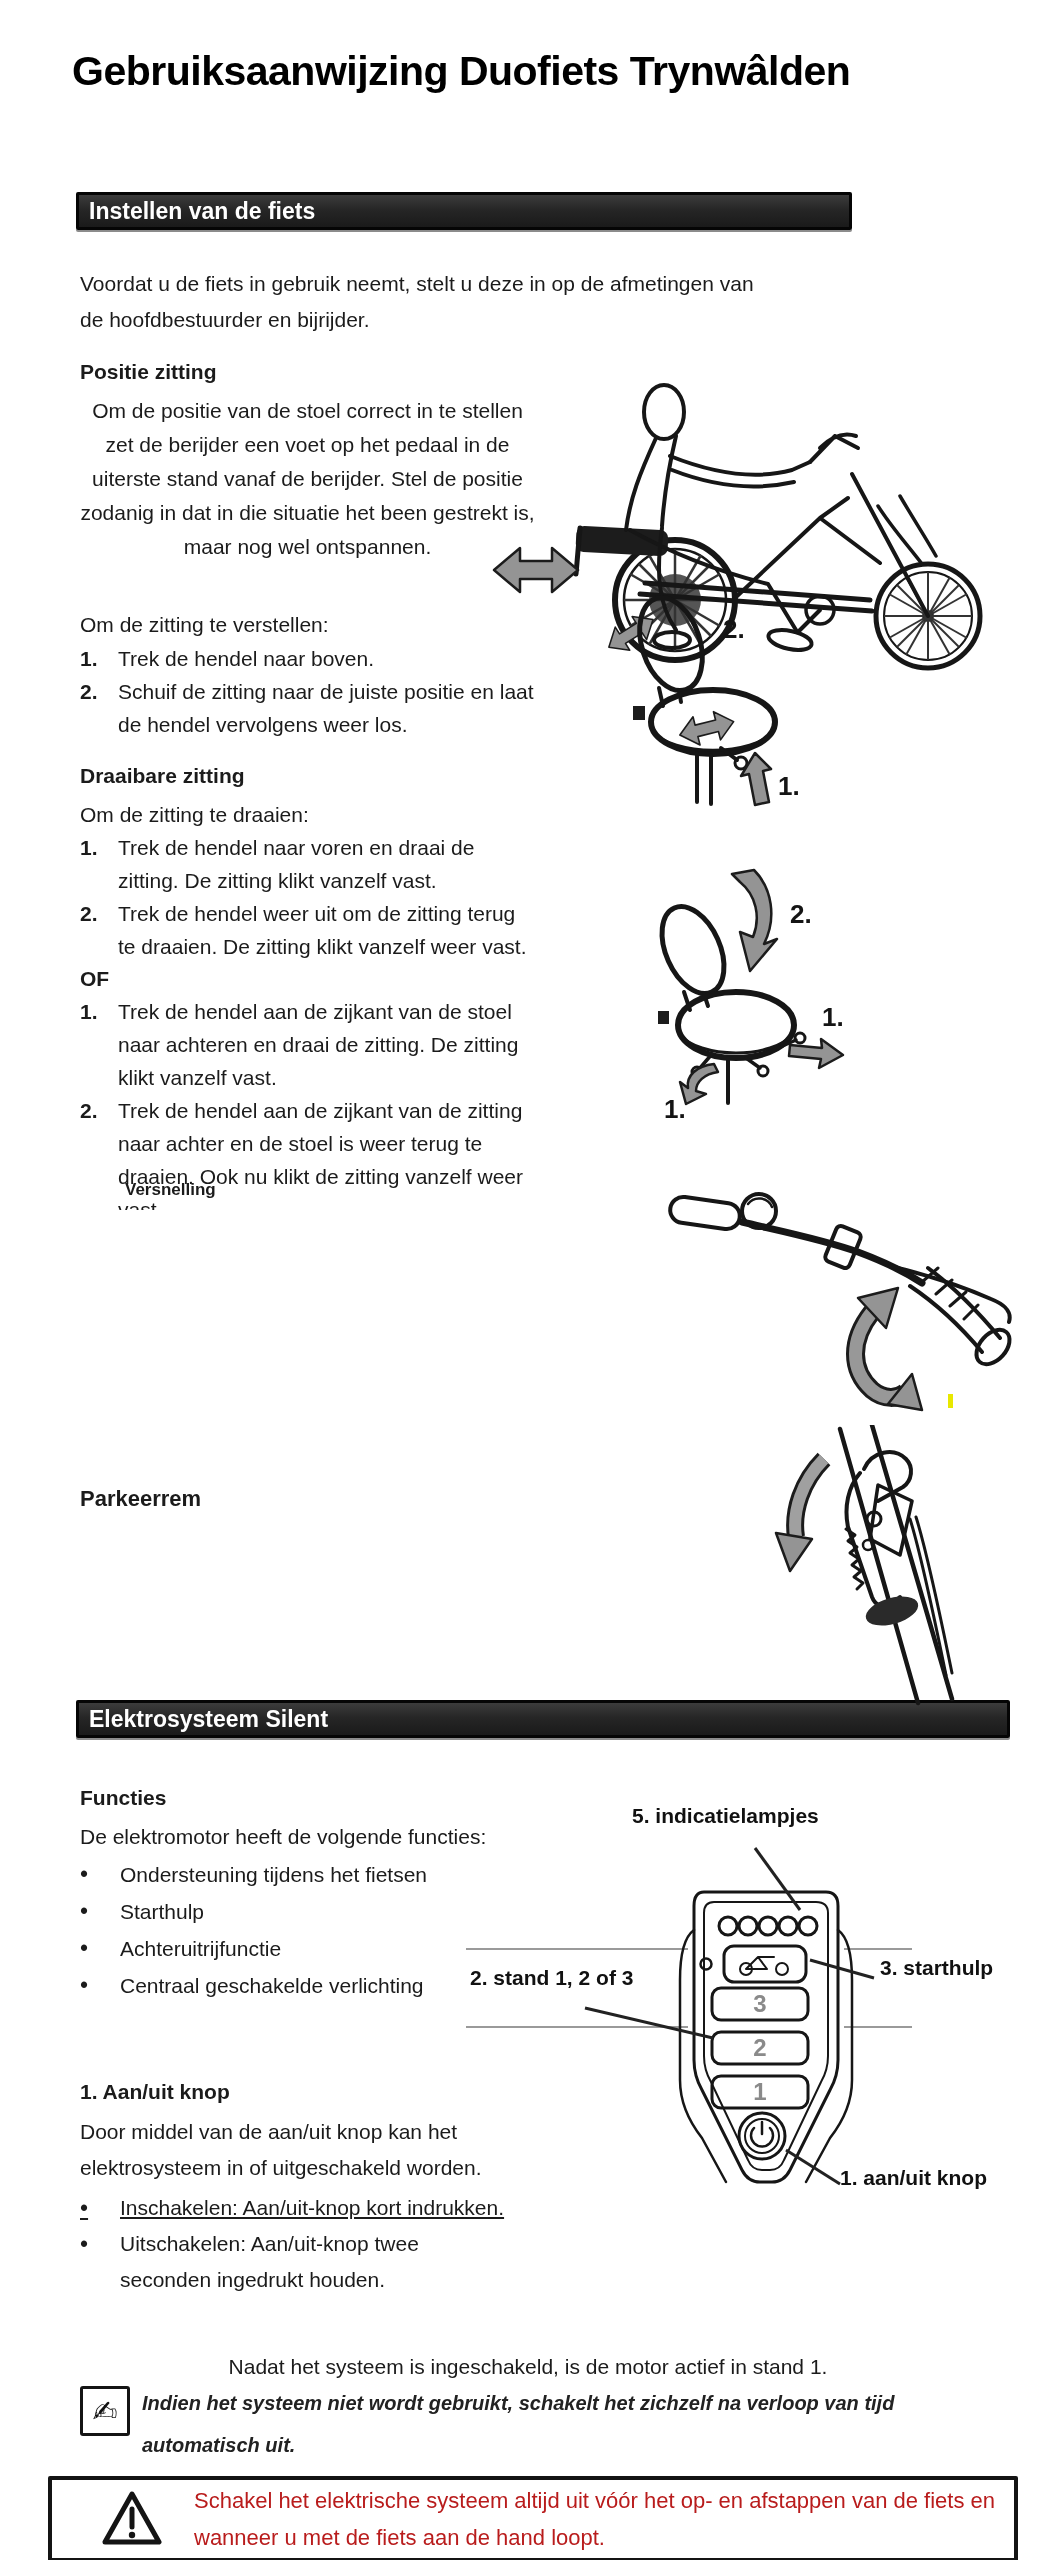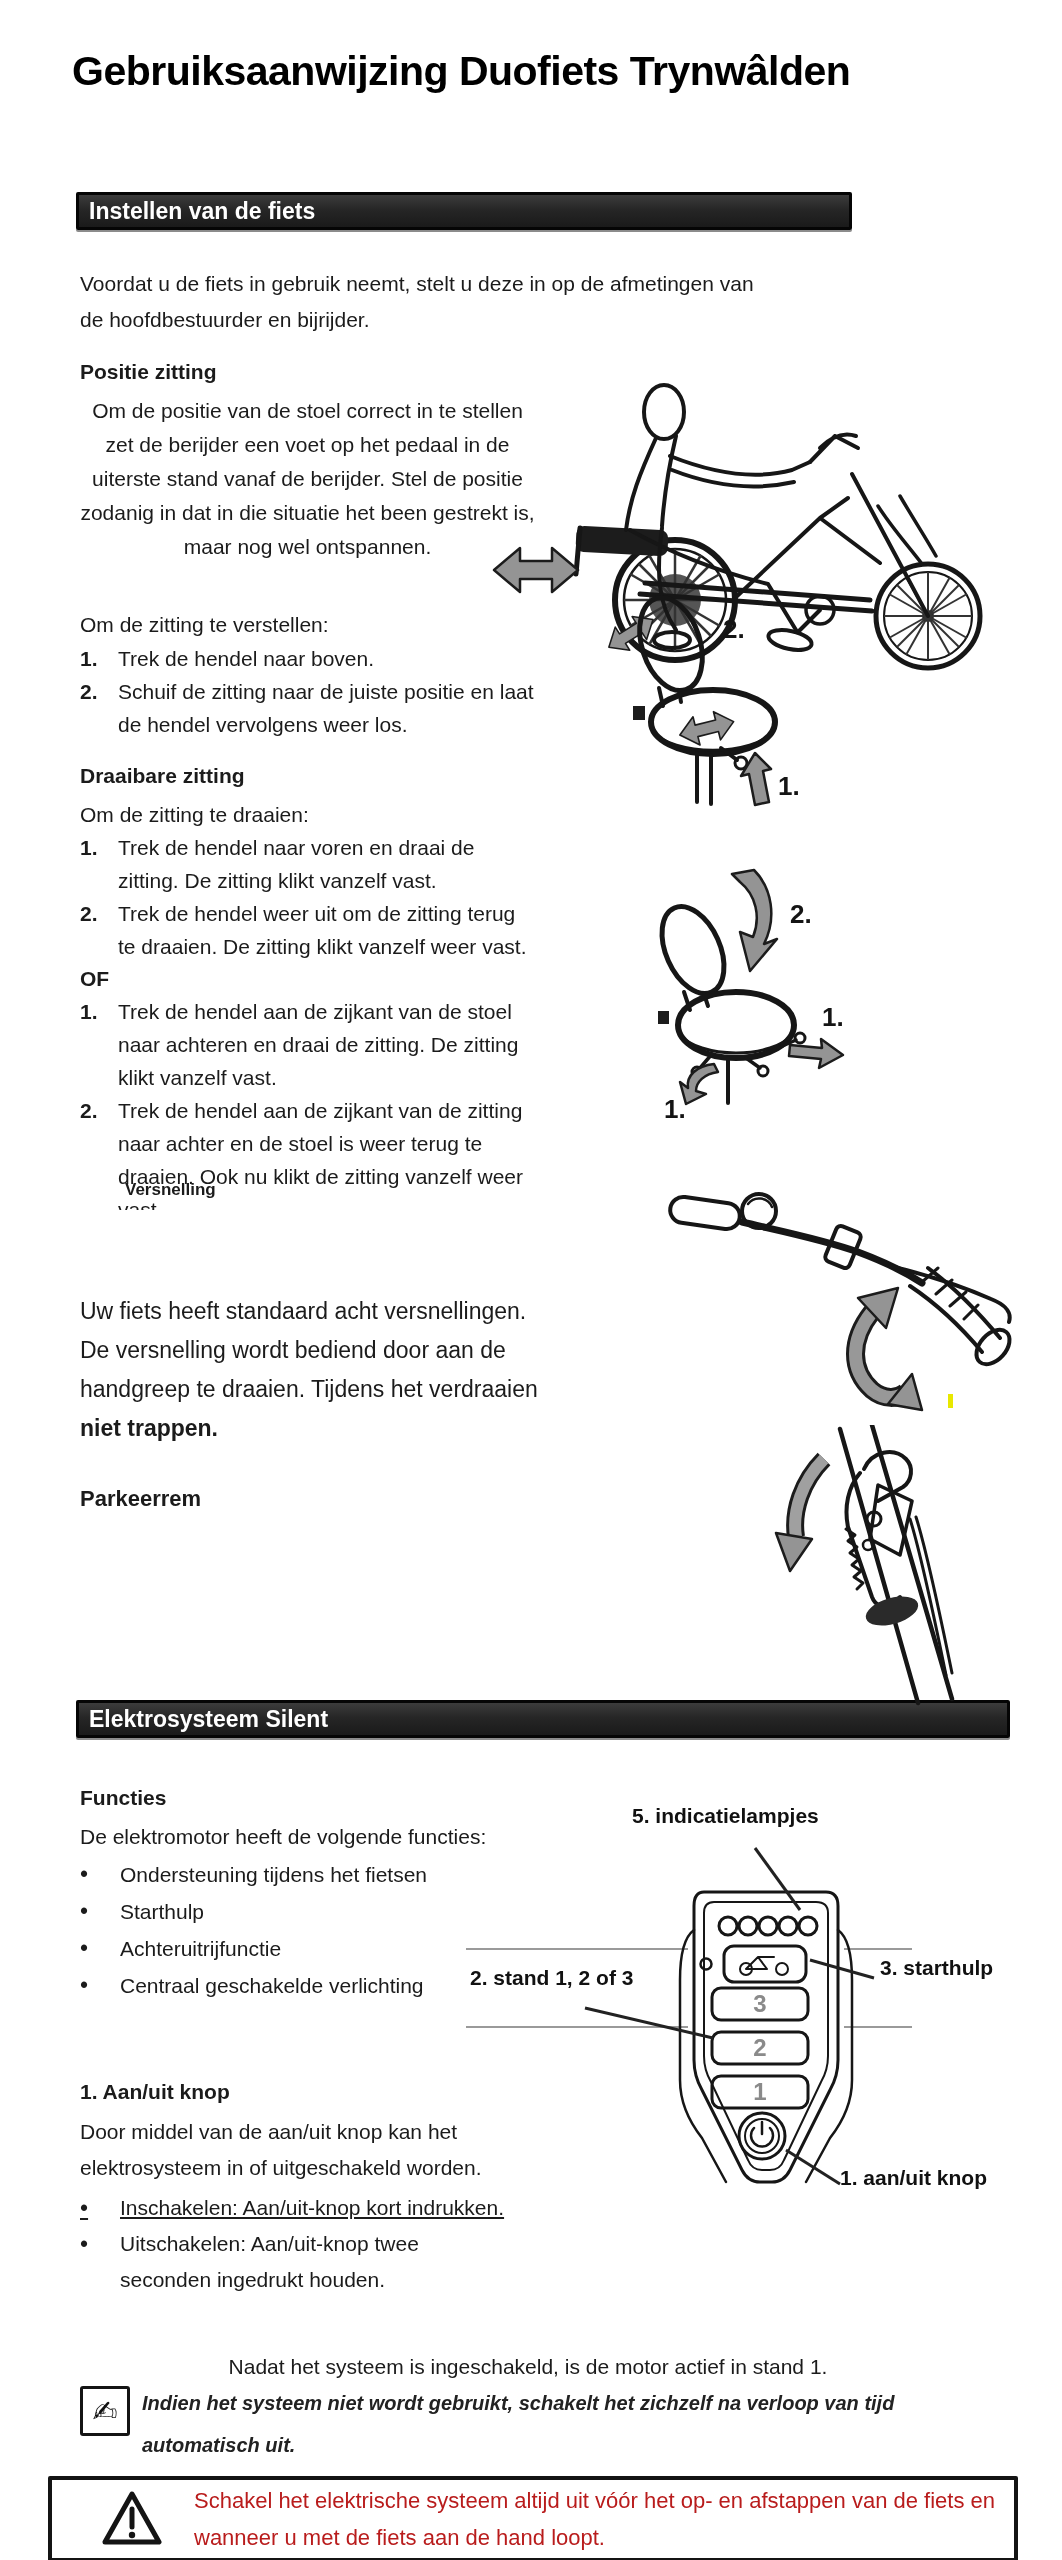--- a/index.html
+++ b/index.html
@@ -75,23 +75,20 @@
       <span class="n">1.</span>
       <span class="t">Trek de hendel aan de zijkant van de stoel naar achteren en draai de zitting. De zitting klikt vanzelf vast.</span>
     </div>
     <div class="li" style="max-height:116px;overflow:hidden;">
       <span class="n">2.</span>
       <span class="t">Trek de hendel aan de zijkant van de zitting naar achter en de stoel is weer terug te draaien. Ook nu klikt de zitting vanzelf weer vast.</span>
     </div>
   </div>
 
   <div class="abs subhead" style="left:80px;top:1180px;font-size:17px;margin-left:45px;">Versnelling</div>
-  <div class="abs" style="left:80px;top:1292px;width:480px;font-size:23px;line-height:39px;">
-    <span>Uw fiets heeft standaard acht versnellingen. De versnelling wordt bediend door aan de handgreep te draaien. Tijdens het verdraaien </span><span style="font-weight:800;">niet trappen.</span>
-  </div>
 
   <div class="abs subhead" style="left:80px;top:1486px;font-size:22px;">Parkeerrem</div>
 
 
   <div class="abs secbar" style="left:76px;top:1700px;width:918px;height:32px;">
     <span>Elektrosysteem Silent</span>
   </div>
 
   <div class="abs subhead" style="left:80px;top:1786px;">Functies</div>
   <div class="abs body-txt" style="left:80px;top:1820px;">De elektromotor heeft de volgende functies:</div>

